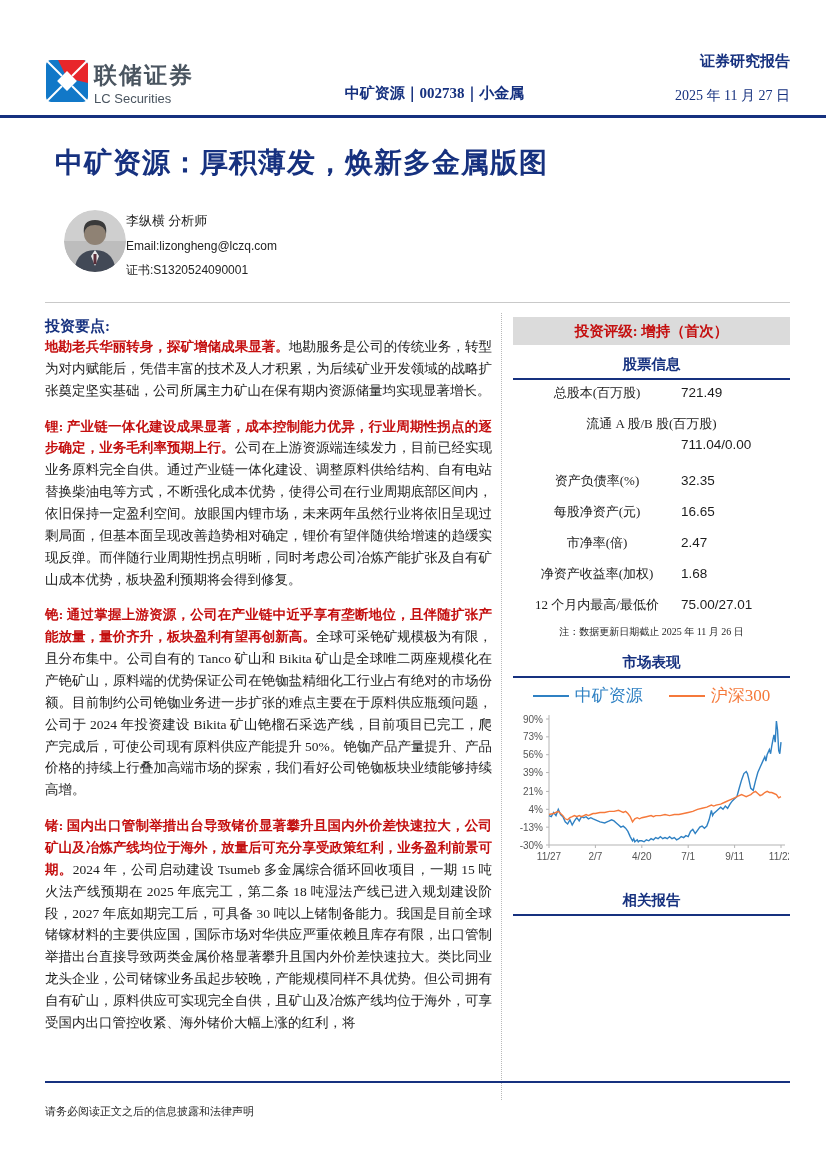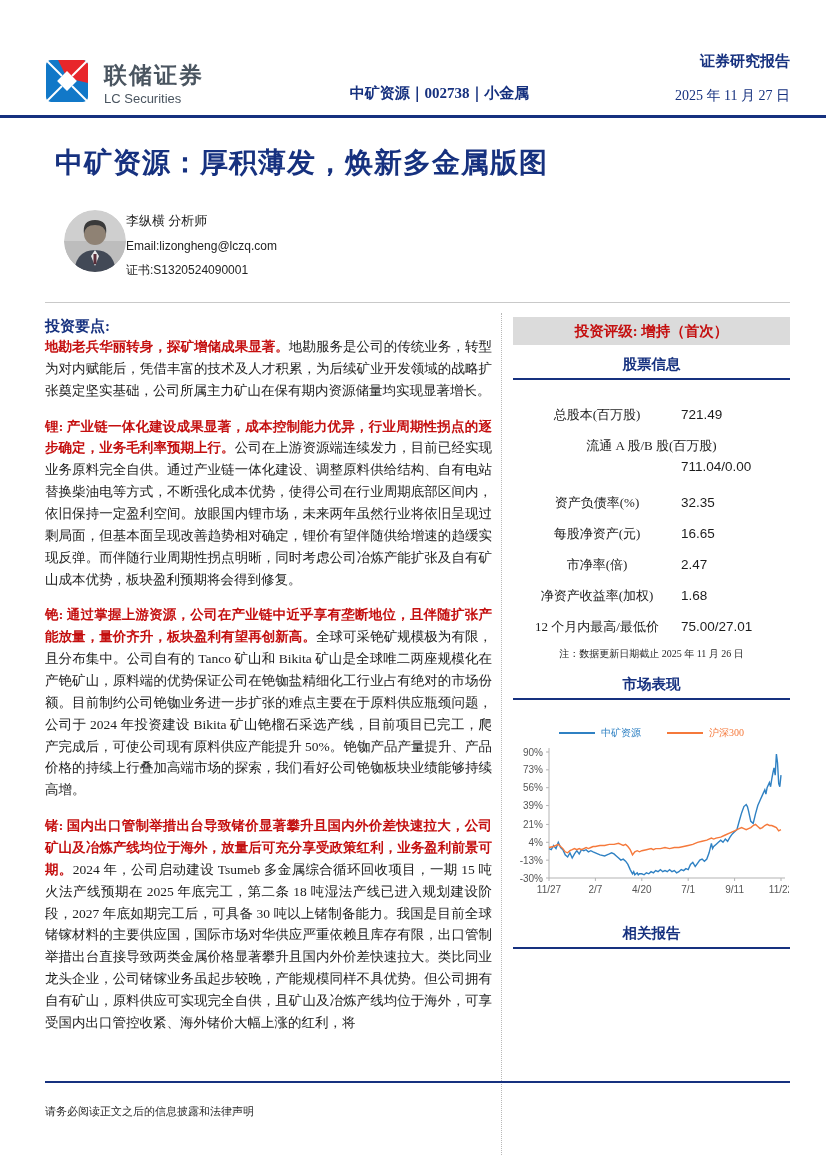--- a/index.html
+++ b/index.html
@@ -8,21 +8,21 @@
   }
   *{margin:0;padding:0;box-sizing:border-box;}
   html,body{background:#fff;}
   body{width:826px;height:1169px;position:relative;overflow:hidden;
        font-family:"Liberation Serif","DejaVu Serif",serif;color:var(--body-ink);}
   .page{position:absolute;inset:0;}
 
   
   .header{display:flex;align-items:flex-end;justify-content:space-between;
           padding:52px 36px 8px 45px;border-bottom:3px solid var(--navy);}
-  .brand{display:flex;align-items:center;gap:15px;}
+  .brand{display:flex;align-items:center;gap:5px;}
   .brand-text .cn{font-size:23px;letter-spacing:2px;color:#4a5560;font-weight:bold;
                   font-family:"Liberation Sans","DejaVu Sans",sans-serif;}
   .brand-text .en{font-size:13px;color:#4a5560;font-family:"Liberation Sans","DejaVu Sans",sans-serif;}
   .head-center{font-size:15px;font-weight:bold;color:var(--navy);padding-bottom:4px;}
   .head-right{text-align:right;}
   .head-right .rpt{font-size:15px;font-weight:bold;color:var(--navy);margin-bottom:16px;}
   .head-right .date{font-size:14px;color:var(--navy);padding-bottom:2px;}
 
   
   .main-title{padding:26px 36px 0 55px;font-size:28px;font-weight:bold;color:var(--navy);letter-spacing:1px;}
@@ -41,31 +41,31 @@
 
   
   .ip-heading{font-size:15px;font-weight:bold;color:var(--navy);}
   .para{font-size:13.5px;line-height:1.62;text-align:justify;margin-bottom:14px;}
   .para .lead{color:var(--red);font-weight:bold;}
 
   
   .rating{background:var(--banner);color:var(--red);font-weight:bold;font-size:14.5px;
           padding:5px 8px 4px;margin-bottom:10px;}
   .sec-h{font-size:14.5px;font-weight:bold;color:var(--navy);
-         border-bottom:2px solid var(--navy);padding-bottom:4px;margin-bottom:26px;}
+         border-bottom:2px solid var(--navy);padding-bottom:4px;margin-bottom:4px;}
   .si-row{display:flex;font-size:13px;margin-bottom:13px;align-items:baseline;}
   .si-label{width:168px;flex:0 0 auto;}
   .si-value{font-family:"Liberation Sans","DejaVu Sans",sans-serif;font-size:13.5px;}
   .si-row.wrap{flex-wrap:wrap;margin-bottom:20px;}
   .si-row.wrap .si-label{width:100%;}
   .si-row.wrap .si-value{margin-left:168px;margin-top:4px;}
   .note{font-size:10px;color:#1f1f1f;margin:-2px 0 14px;}
   .market{margin-bottom:14px;}
   .legend{display:flex;justify-content:center;gap:26px;align-items:center;
-          font-size:10px;margin:6px 0 2px;}
+          font-size:17px;margin:6px 0 2px;}
   .legend .item{display:flex;align-items:center;gap:6px;}
   .legend .swatch{display:inline-block;width:36px;height:2px;}
   #market-chart{display:block;width:276px;height:168px;
         font-family:"Liberation Sans","DejaVu Sans",sans-serif;}
   .related-space{height:180px;}
 
   
   .footer{position:absolute;left:45px;right:36px;top:1081px;border-top:2px solid var(--navy);
           padding-top:21px;font-size:11px;color:#2a2a2a;}
 </style>

